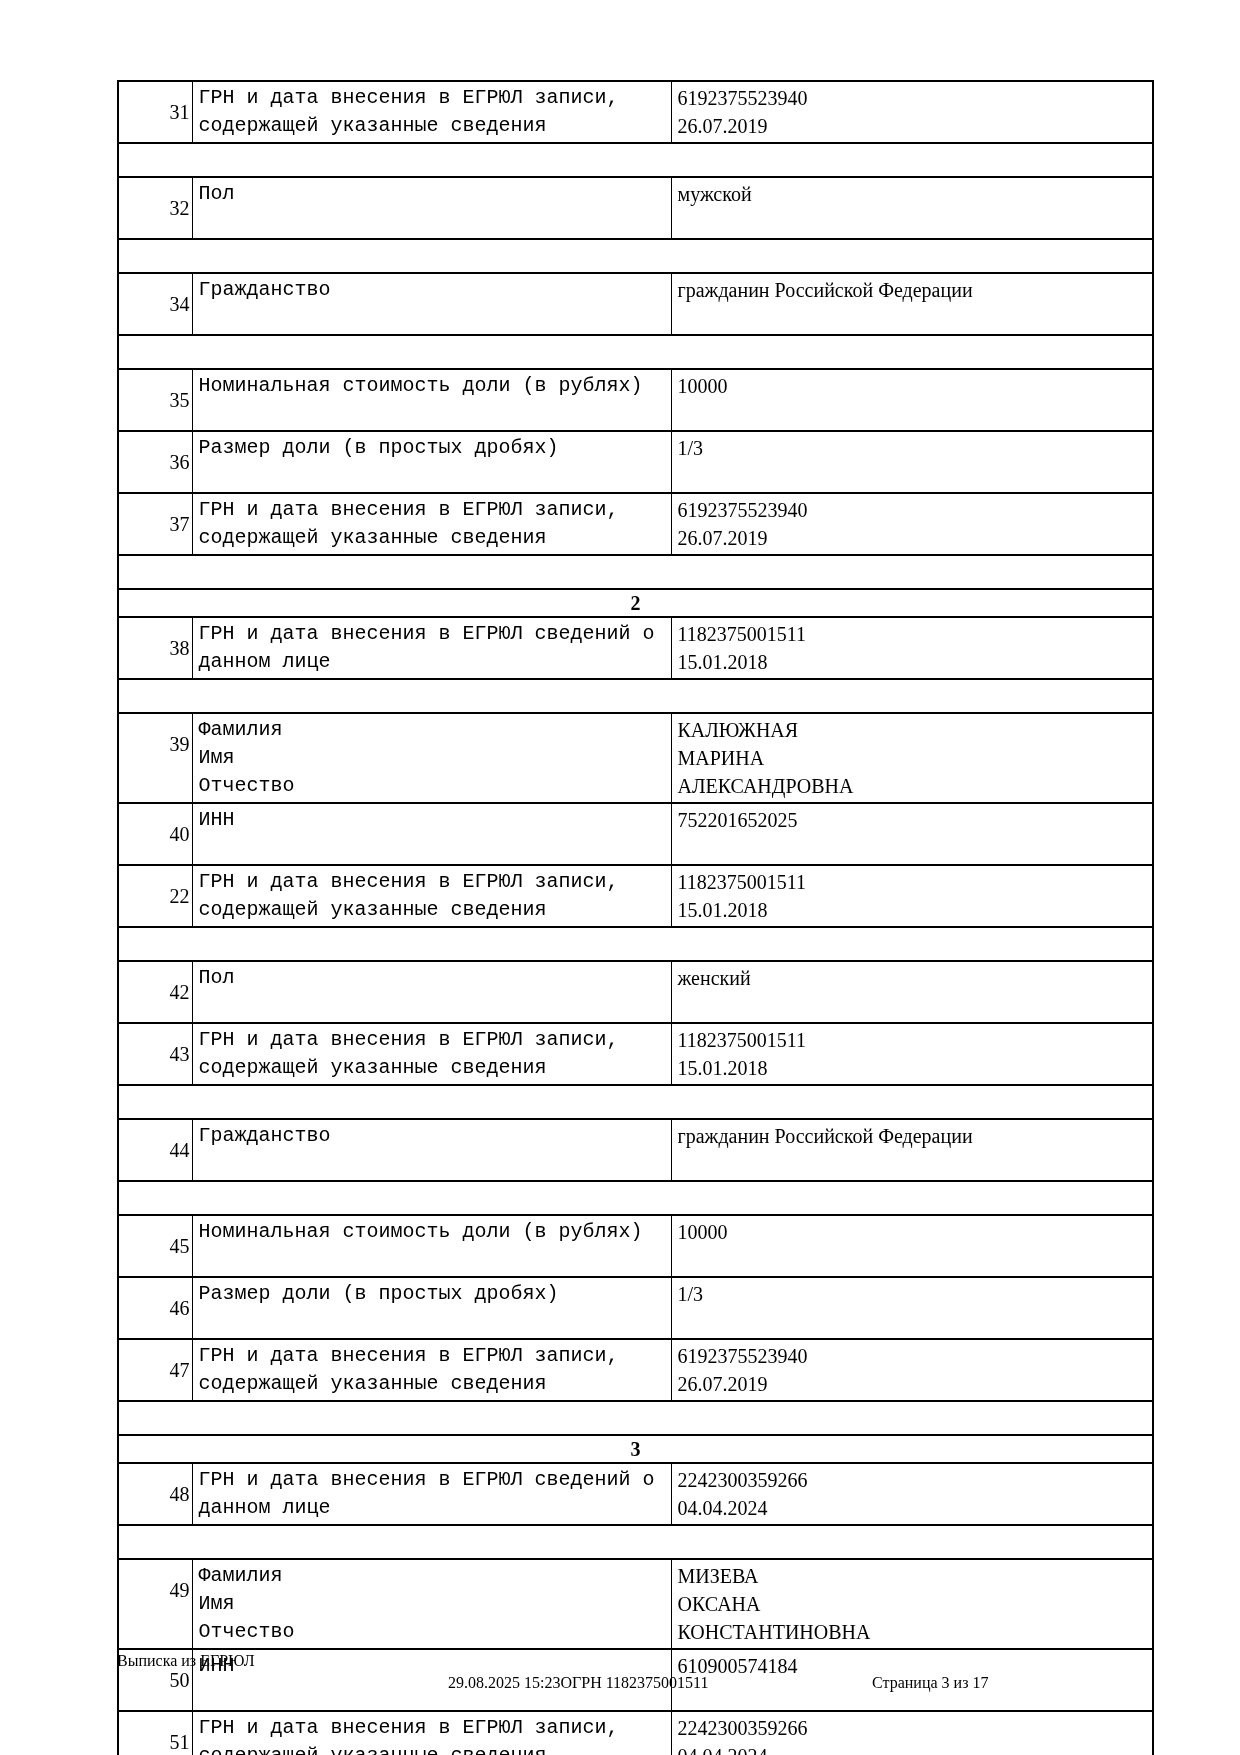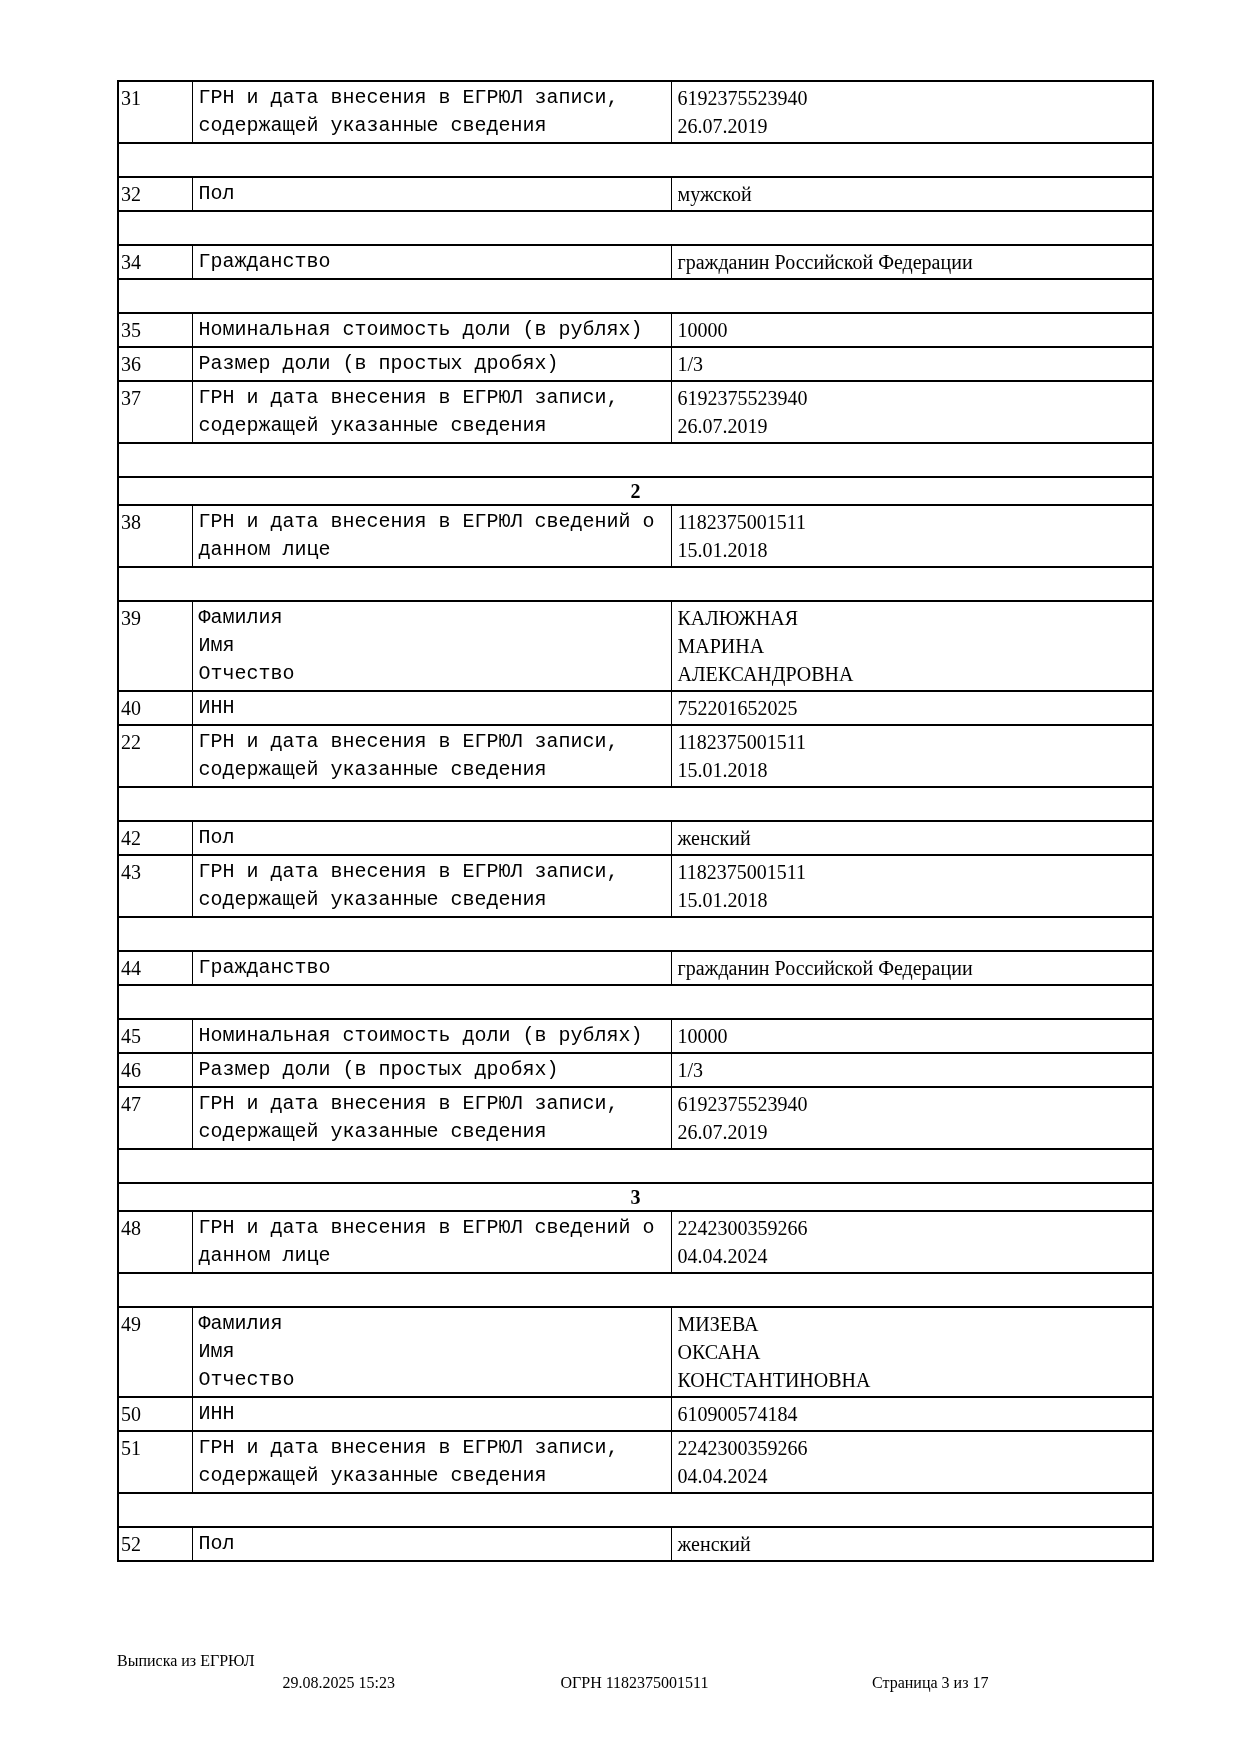--- a/index.html
+++ b/index.html
@@ -28,22 +28,22 @@
     border-top: 2px solid #000;
     border-bottom: 2px solid #000;
     font-size: 20px;
     line-height: 28px;
     vertical-align: top;
     white-space: pre-line;
     overflow: hidden;
     padding: 2px 6px;
   }
   td.col-num {
-    text-align: left;
-    padding: 2px 2px;
+    text-align: right;
+    padding: 16px 2px;
     border-right: 1px solid #000;
   }
   td.col-label {
     border-right: 1px solid #000;
     font-family: Liberation Mono, monospace;
   }
   td.col-value {
   }
   tr.row-spacer td {
     height: 32px;
@@ -62,21 +62,21 @@
     top: 1650px;
     width: 1035px;
     font-size: 16px;
     line-height: 22px;
   }
   .footer-line2 {
     display: grid;
     grid-template-columns: 1fr auto 1fr;
     align-items: baseline;
   }
-  .footer-left  { text-align: center; }
+  .footer-left  { text-align: right; }
   .footer-center{ text-align: center; }
   .footer-right { text-align: center; }
 </style>
 </head>
 <body>
 
 <table class="doc-table">
   <colgroup>
     <col style="width:74px">
     <col style="width:479px">

